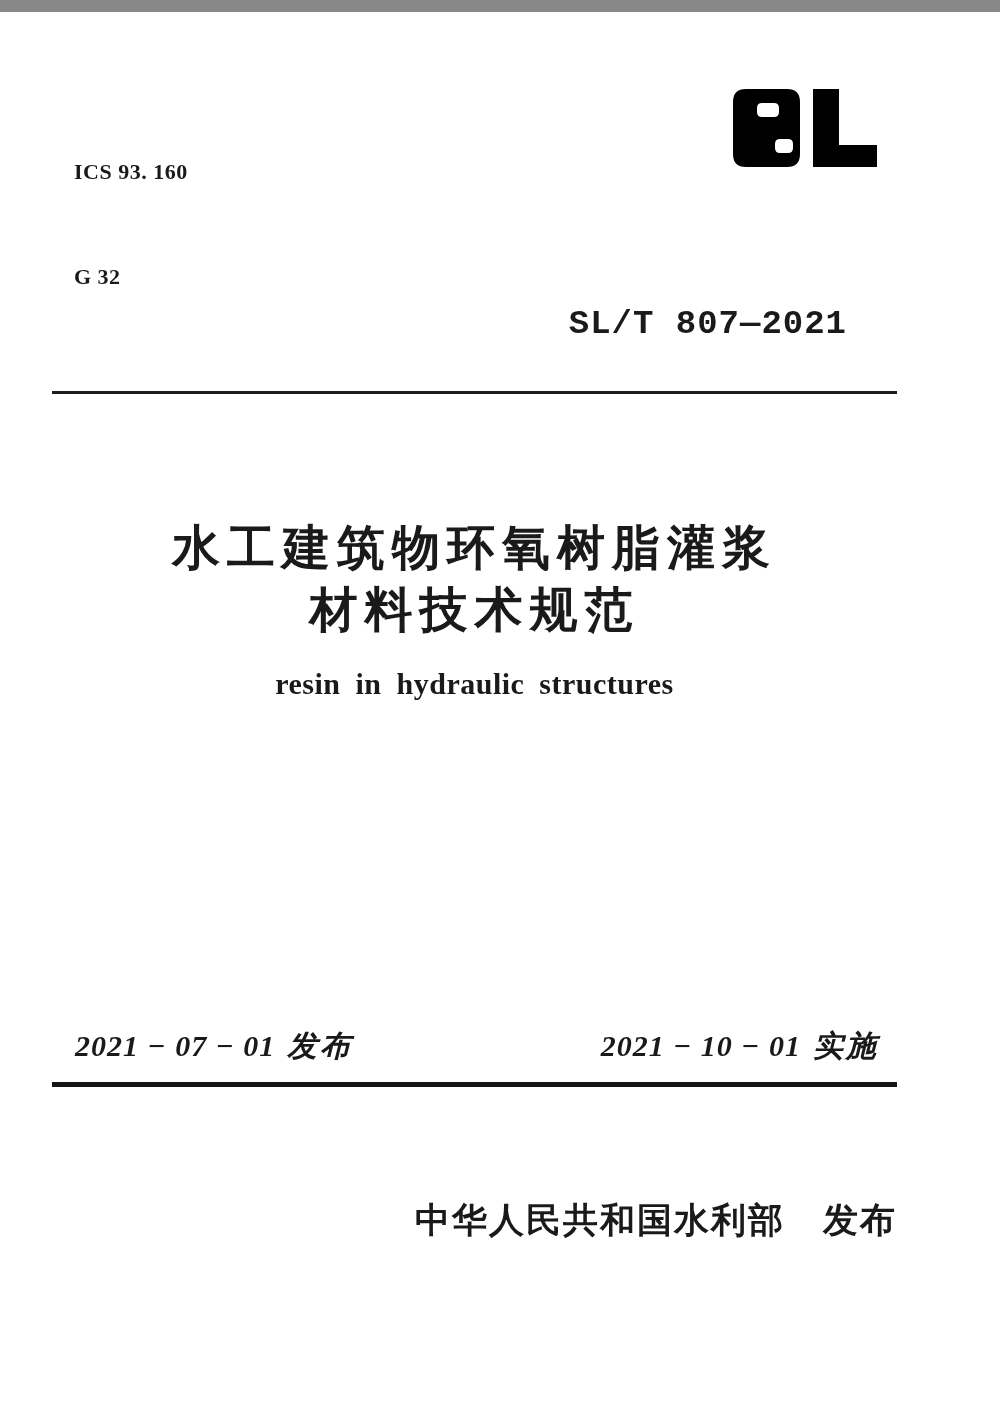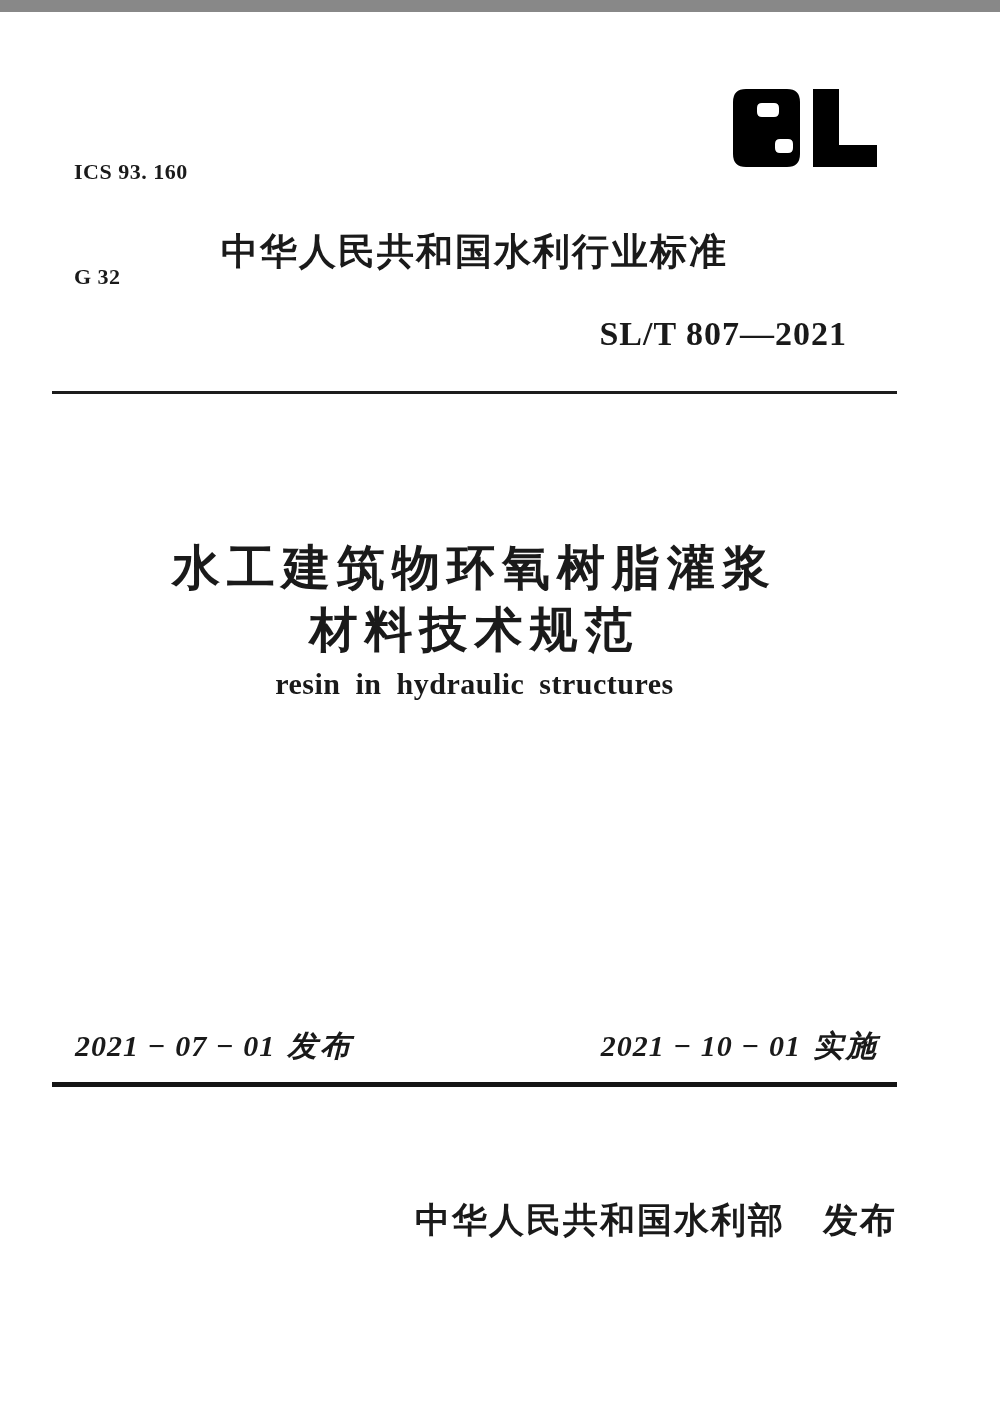--- a/index.html
+++ b/index.html
@@ -41,40 +41,40 @@
     left: 52px; top: 217px; width: 845px;
     text-align: center;
     font-weight: bold;
     font-size: 37px;
     letter-spacing: 2px;
     line-height: 46px;
   }
 
   .std-num {
     position: absolute;
-    left: 52px; top: 301px; width: 845px;
+    left: 52px; top: 291px; width: 845px;
     box-sizing: border-box;
     padding-right: 50px;
     text-align: right;
-    font-family: Liberation Serif, serif;
+    font-family: Liberation Mono, monospace;
     font-weight: bold;
     font-size: 34px;
     letter-spacing: 1px;
     line-height: 42px;
   }
 
   .rule-top {
     position: absolute;
     left: 52px; top: 379px; width: 845px; height: 3px;
     background: #1c1c1c;
   }
 
   .title-cn {
     position: absolute;
-    left: 52px; top: 525px; width: 845px;
+    left: 52px; top: 505px; width: 845px;
     text-align: center;
     font-weight: bold;
     font-size: 48px;
     letter-spacing: 7px;
     line-height: 62px;
   }
 
   .title-en {
     position: absolute;
     left: 52px; top: 650px; width: 845px;
@@ -142,21 +142,20 @@
     <span class="sr-only">SL</span>
     <svg width="144" height="78" viewBox="0 0 144 78" aria-hidden="true">
       <path fill="#000" fill-rule="evenodd" d="
         M13,0 H54 Q67,0 67,13 V65 Q67,78 54,78 H13 Q0,78 0,65 V13 Q0,0 13,0 Z
         M29,14 H41 Q46,14 46,19 V23 Q46,28 41,28 H29 Q24,28 24,23 V19 Q24,14 29,14 Z
         M47,50 H55 Q60,50 60,55 V59 Q60,64 55,64 H47 Q42,64 42,59 V55 Q42,50 47,50 Z"></path>
       <path fill="#000" d="M80,0 H106 V56 H144 V78 H80 Z"></path>
     </svg>
   </div>
 
-  <div class="category">中华人民共和国水利行业标准</div>
 
   <div class="std-num">SL/T 807—2021</div>
 
   <div class="rule-top"></div>
 
   <div class="title-cn">
     <div>水工建筑物环氧树脂灌浆</div>
     <div>材料技术规范</div>
   </div>
 

